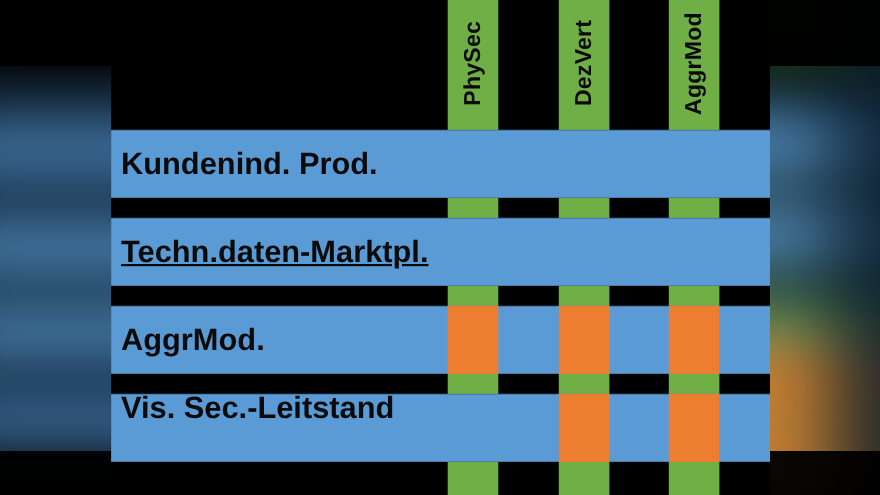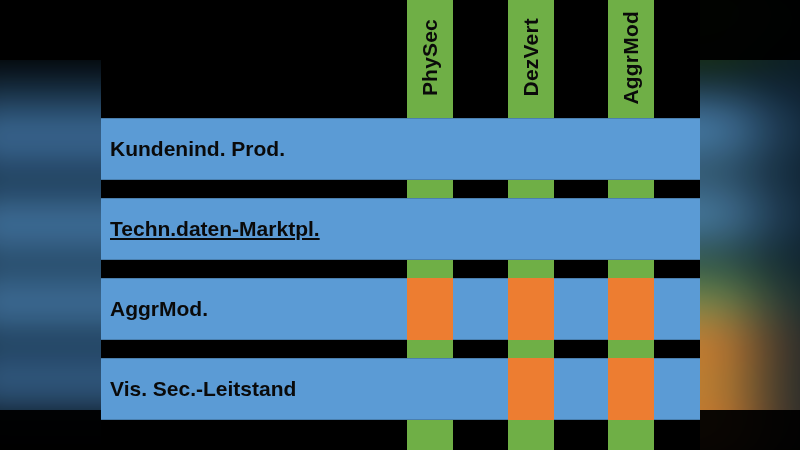--- a/index.html
+++ b/index.html
@@ -67,21 +67,21 @@
     position:absolute;left:0;width:599px;height:62px;
     background:var(--blue);
     z-index:2;
     border-top:1px solid rgba(0,0,0,.18);
     border-bottom:1px solid rgba(0,0,0,.18);
     box-sizing:border-box;
   }
   .row-label{
     position:absolute;left:9px;top:0;height:62px;
     display:flex;align-items:center;
-    font-weight:bold;font-size:21px;color:#0a0a0a;
+    font-weight:bold;font-size:28px;color:#0a0a0a;
     white-space:nowrap;z-index:4;
   }
 
   
   .cell{
     position:absolute;width:46px;height:62px;z-index:3;
     box-sizing:border-box;
   }
   .cell.hit{background:var(--orange);}
   .cell.none{background:transparent;}
@@ -118,21 +118,21 @@
       <div class="row-label" style="top: 198px; text-decoration: underline;">Techn.daten-Marktpl.</div>
       <div class="cell none" style="left: 306px; top: 198px;"></div>
       <div class="cell none" style="left: 407px; top: 198px;"></div>
       <div class="cell none" style="left: 507px; top: 198px;"></div>
       <div class="row-band" style="top: 278px;"></div>
       <div class="row-label" style="top: 278px;">AggrMod.</div>
       <div class="cell hit" style="left: 306px; top: 278px;"></div>
       <div class="cell hit" style="left: 407px; top: 278px;"></div>
       <div class="cell hit" style="left: 507px; top: 278px;"></div>
       <div class="row-band" style="top: 358px;"></div>
-      <div class="row-label" style="top: 358px;">Vis. Sec.-Leitstand</div>
+      <div class="row-label" style="top: 340px;">Vis. Sec.-Leitstand</div>
       <div class="cell none" style="left: 306px; top: 358px;"></div>
       <div class="cell hit" style="left: 407px; top: 358px;"></div>
       <div class="cell hit" style="left: 507px; top: 358px;"></div>
     </div>
   <div id="col-labels">
       <div class="col-label" style="left: 306px;">
         <span>PhySec</span>
       </div>
       <div class="col-label" style="left: 407px;">
         <span>DezVert</span>

